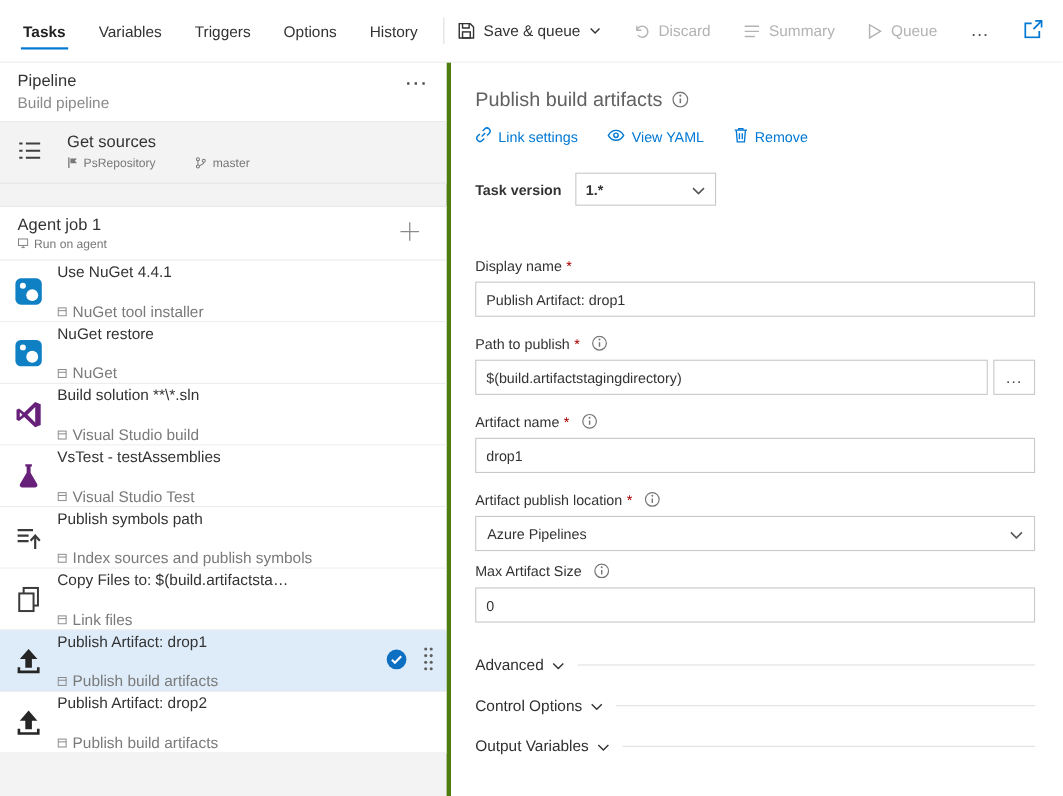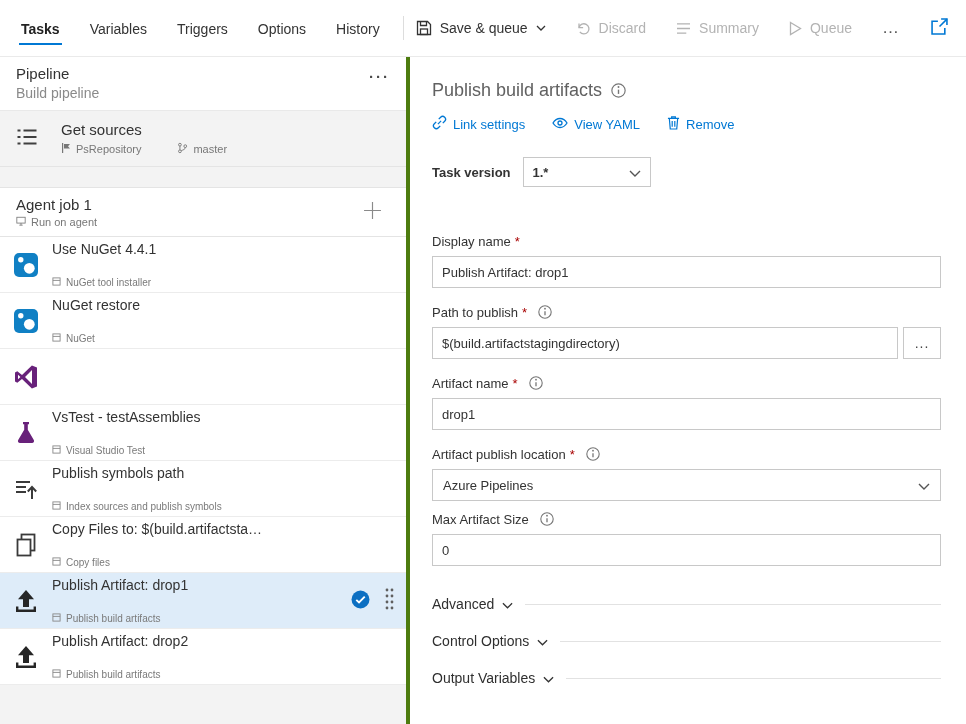--- a/index.html
+++ b/index.html
@@ -35,21 +35,21 @@
   .gs-sub { font-size:11px; color:#777; margin-top:4px; display:flex; align-items:center; gap:5px; }
   .gs-sub .sep { width:26px; }
   .agent-job { background:#fff; border-top:1px solid #e4e4e4; border-bottom:1px solid #e4e4e4; margin-top:20px; padding:8px 16px; display:flex; align-items:center; height:50px; cursor:pointer; }
   .aj-title { font-size:15px; color:#333; }
   .aj-sub { font-size:11px; color:#777; margin-top:3px; display:flex; align-items:center; gap:5px; }
   .plus-btn { margin-left:auto; background:none; border:none; cursor:pointer; padding-right:8px; }
   .task { background:#fff; border-bottom:1px solid #ececec; height:56px; display:flex; align-items:center; padding-right:10px; cursor:pointer; }
   .task.selected { background:#deecf9; }
   .icon-wrap { width:52px; display:flex; justify-content:center; flex:none; }
   .task-txt .t { font-size:14px; color:#333; white-space:nowrap; }
-  .task-txt .s { font-size:10px; color:#7a7a7a; margin-top:20px; display:flex; gap:5px; }
+  .task-txt .s { font-size:14px; color:#7a7a7a; margin-top:20px; display:flex; gap:5px; }
   .task-right { margin-left:auto; display:flex; align-items:center; gap:15px; padding-right:2px; }
   
   .detail { flex:1; padding:22px 25px 0 22px; background:#fff; overflow:hidden; }
   .d-title { font-size:18px; font-weight:400; color:#616161; display:flex; align-items:center; gap:9px; height:22px; }
   .links { display:flex; gap:27px; margin-top:14px; height:18px; align-items:center; }
   .link { color:#0078d4; font-size:13px; display:flex; align-items:center; gap:6px; cursor:pointer; background:none; border:none; font-family:inherit; }
   .task-version { margin-top:24px; display:flex; align-items:center; gap:12px; font-size:13px; color:#333;font-weight:bold; }
   .tv-select { width:128px; height:30px; border:1px solid #c8c8c8; background:#fff; display:flex; align-items:center; justify-content:space-between; padding:0 9px; font-size:13px; cursor:pointer; }
   .fields { margin-top:46px; }
   .field { margin-bottom:16px; }
@@ -245,20 +245,30 @@
         </div>
       </div>
     </div>
 
     <div class="task">
       <span class="icon-wrap">
         <svg width="26" height="26" viewBox="0 0 26 26">
             <path fill="#68217a" fill-rule="evenodd" d="M18.9 1.5 24 3.6v18.8l-5.1 2.1L9 15l-4.7 3.7L2 17.6V8.4l2.3-1.1L9 11 18.9 1.5zM5 10.7v4.6L7.4 13 5 10.7zm14 9.3V6l-7 7 7 7z"></path>
           </svg>
       </span>
+      <div class="task-txt">
+        <div class="t">Build solution **\*.sln</div>
+        <div class="s">
+          <span><svg width="9" height="9" viewBox="0 0 10 10" fill="none" stroke="#888" stroke-width="1">
+                <rect x="1" y="1" width="8" height="8"></rect>
+                <path d="M1 3.8h8"></path>
+              </svg></span>
+          <span>Visual Studio build</span>
+        </div>
+      </div>
     </div>
 
     <div class="task">
       <span class="icon-wrap">
         <svg width="26" height="26" viewBox="0 0 26 26">
             <path fill="#68217a" d="M10 2h6v2.2h-1.2v5.6l6 10.3c.8 1.4-.2 3-1.8 3H7c-1.6 0-2.6-1.6-1.8-3l6-10.3V4.2H10z"></path>
           </svg>
       </span>
       <div class="task-txt">
         <div class="t">VsTest - testAssemblies</div>
@@ -299,21 +309,21 @@
             <rect x="4.5" y="7.5" width="13" height="16" fill="#fff"></rect>
         </svg>
       </span>
       <div class="task-txt">
         <div class="t">Copy Files to: $(build.artifactsta…</div>
         <div class="s">
           <span><svg width="9" height="9" viewBox="0 0 10 10" fill="none" stroke="#888" stroke-width="1">
                 <rect x="1" y="1" width="8" height="8"></rect>
                 <path d="M1 3.8h8"></path>
               </svg></span>
-          <span>Copy files</span>
+          <span>Link files</span>
         </div>
       </div>
     </div>
 
     <div class="task selected">
       <span class="icon-wrap">
         <svg width="26" height="26" viewBox="0 0 26 26" fill="#262626">
           <path d="M13 2l8 9.2h-5V19h-6v-7.8H5z"></path>
             <path d="M3 18.5V24h20v-5.5h-2.4v3.1H5.4v-3.1z"></path>
         </svg>

